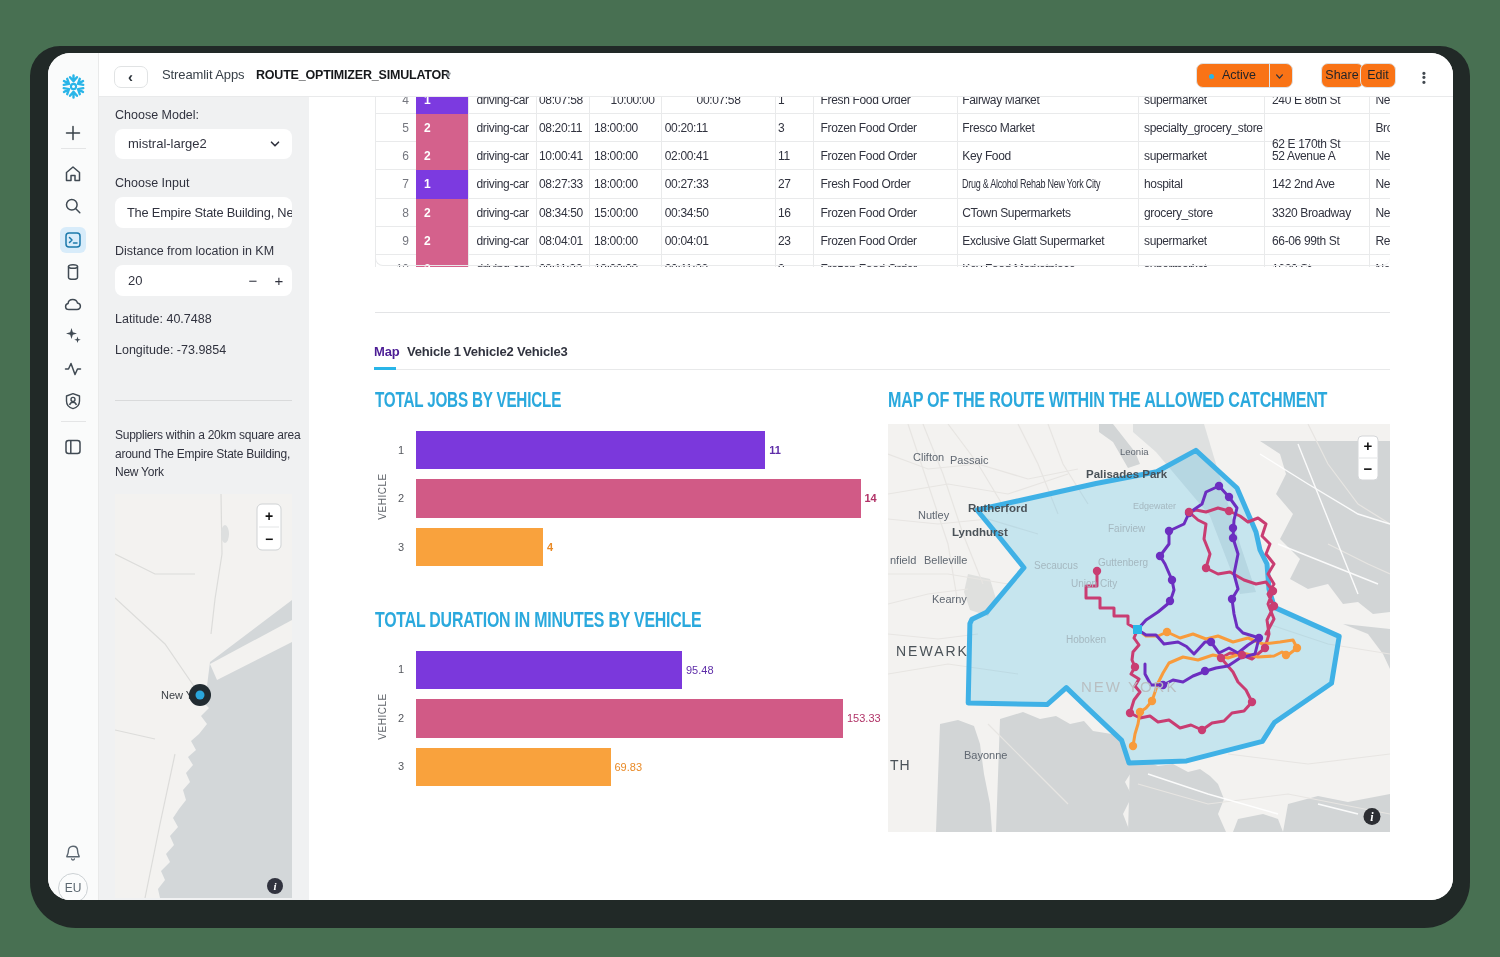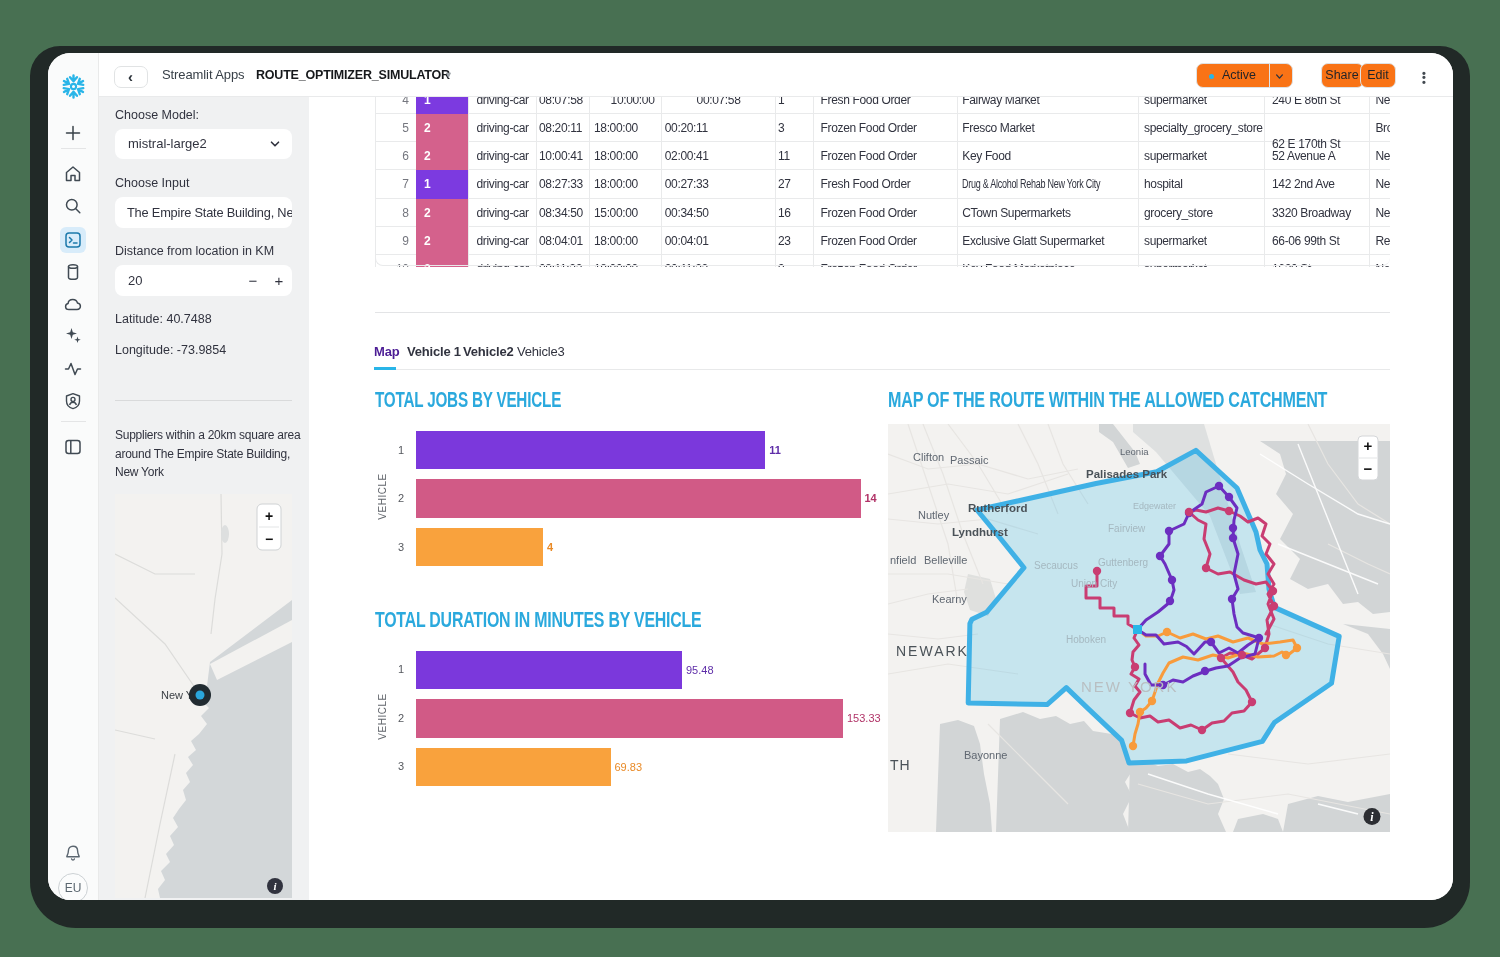--- a/index.html
+++ b/index.html
@@ -317,21 +317,21 @@
 <div style="position:absolute; left:769.4px; top:0; height:28.3px; line-height:28.3px; white-space:nowrap;">supermarket</div>
 <div style="position:absolute; left:897.4px; top:0; height:28.3px; line-height:28.3px; white-space:nowrap;">1620 St</div>
 <div style="position:absolute; left:1000.8px; top:0; height:28.3px; line-height:28.3px; white-space:nowrap;">Nev</div>
 </div>
 <div style="position:absolute; left:0; top:166.5px; width:1015.7px; height:14px; border:1px solid #e9eaeb; border-top:none; border-right:none; border-radius:0 0 8px 8px;"></div>
 </div>
 <div style="position:absolute; left:66.1px; top:214.5px; width:1015.4px; border-top:1px solid #e3e4e6;"></div>
 <div style="position:absolute; left:65.5px; top:247px; font-size:13px; font-weight:600; letter-spacing:-0.2px; color:#4c1d95;">Map</div>
 <div style="position:absolute; left:98.5px; top:247px; font-size:13px; font-weight:600; letter-spacing:-0.2px; color:#31333f;">Vehicle 1</div>
 <div style="position:absolute; left:154.5px; top:247px; font-size:13px; font-weight:600; letter-spacing:-0.2px; color:#31333f;">Vehicle2</div>
-<div style="position:absolute; left:208.5px; top:247px; font-size:13px; font-weight:400; letter-spacing:-0.2px; color:#31333f;">Vehicle3</div>
+<div style="position:absolute; left:208.5px; top:247px; font-size:13px; font-weight:700; letter-spacing:-0.2px; color:#31333f;">Vehicle3</div>
 <div style="position:absolute; left:66.1px; top:271.5px; width:1015.4px; border-top:1px solid #e8e9ea;"></div>
 <div style="position:absolute; left:65.5px; top:270px; width:22px; height:2.5px; background:#29b5e8;"></div>
 <div class="ctitle" style="left:66px; top:290.5px; transform:scaleX(0.71);">TOTAL JOBS BY VEHICLE</div>
 <div class="bar" style="left:107.5px; top:333.75px; width:349.25px; background:#7b38dc;"></div>
 <div class="barlabel" style="left:460.75px; top:346.75px; color:#5e2da8;">11</div>
 <div class="bar" style="left:107.5px; top:382.25px; width:444.5px; background:#d15a86;"></div>
 <div class="barlabel" style="left:556.0px; top:395.25px; color:#b13468;">14</div>
 <div class="bar" style="left:107.5px; top:430.75px; width:127px; background:#f9a23d;"></div>
 <div class="barlabel" style="left:238.5px; top:443.75px; color:#e98a26;">4</div>
 <div class="axnum" style="left:75.5px; top:346.5px;">1</div>

